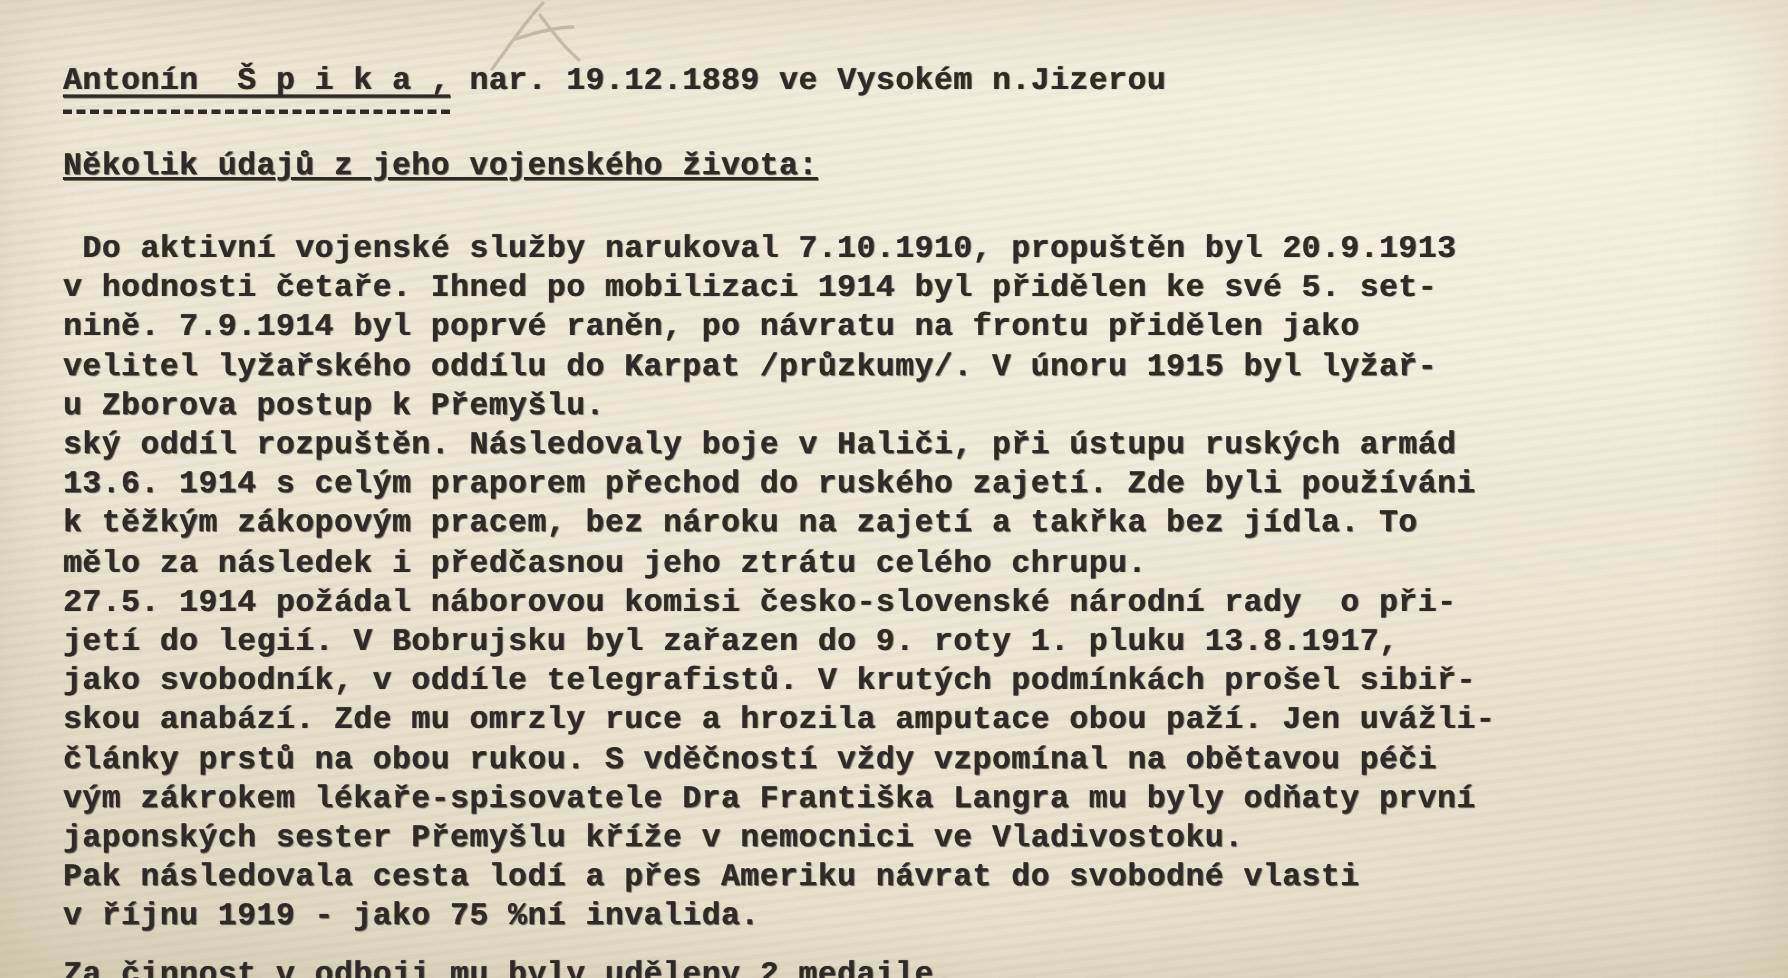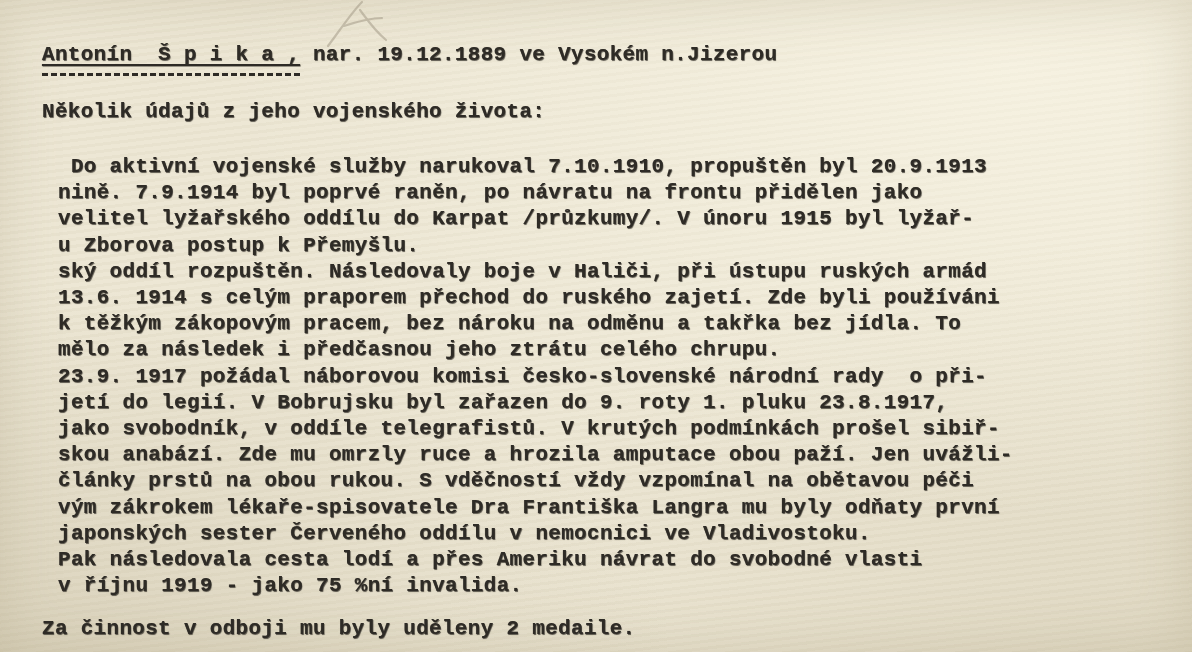--- a/index.html
+++ b/index.html
@@ -27,22 +27,22 @@
   }
   .hdr{white-space:pre;margin:0 0 22px 0;line-height:30px;}
   .hdr .name{
     display:inline-block;
     text-decoration:underline;
     text-decoration-thickness:2px;
     text-underline-offset:4px;
     border-bottom:3px dashed var(--ink,#2e2b26);
     padding-bottom:3px;
   }
-  .subtitle{white-space:pre;margin:0 0 28px 0;line-height:28px;}
-  .para{margin:16px;}
+  .subtitle{white-space:pre;margin:0 0 28px 0;line-height:28px;text-decoration:underline;}
+  .para{margin:0;}
   .line{white-space:pre;line-height:26.2px;}
   .footer-line{white-space:pre;margin-top:11px;line-height:27px;}
   .pencil{position:absolute;left:300px;top:0;pointer-events:none;opacity:0.55;}
 </style>
 </head>
 <body>
 
 <div class="paper">
 
   <svg class="pencil" width="140" height="60" viewBox="0 0 140 60">
@@ -50,34 +50,35 @@
   </svg>
 
   <div class="page">
 
     <p class="hdr"><span class="name">Antonín  Š p i k a ,</span><span> nar. 19.12.1889 ve Vysokém n.Jizerou</span></p>
 
     <p class="subtitle">Několik údajů z jeho vojenského života:</p>
 
     <div class="para">
       <div class="line"> Do aktivní vojenské služby narukoval 7.10.1910, propuštěn byl 20.9.1913</div>
+      <div class="line">v hodnosti četaře. Ihned po mobilizaci 1914 byl přidělen ke své 5. set-</div>
       <div class="line">nině. 7.9.1914 byl poprvé raněn, po návratu na frontu přidělen jako</div>
       <div class="line">velitel lyžařského oddílu do Karpat /průzkumy/. V únoru 1915 byl lyžař-</div>
       <div class="line">u Zborova postup k Přemyšlu.</div>
       <div class="line">ský oddíl rozpuštěn. Následovaly boje v Haliči, při ústupu ruských armád</div>
       <div class="line">13.6. 1914 s celým praporem přechod do ruského zajetí. Zde byli používáni</div>
-      <div class="line">k těžkým zákopovým pracem, bez nároku na odměnu a takřka bez jídla. To</div>
+      <div class="line">k těžkým zákopovým pracem, bez nároku na zajetí a takřka bez jídla. To</div>
       <div class="line">mělo za následek i předčasnou jeho ztrátu celého chrupu.</div>
-      <div class="line">23.9. 1917 požádal náborovou komisi česko-slovenské národní rady  o při-</div>
-      <div class="line">jetí do legií. V Bobrujsku byl zařazen do 9. roty 1. pluku 23.8.1917,</div>
+      <div class="line">27.5. 1914 požádal náborovou komisi česko-slovenské národní rady  o při-</div>
+      <div class="line">jetí do legií. V Bobrujsku byl zařazen do 9. roty 1. pluku 13.8.1917,</div>
       <div class="line">jako svobodník, v oddíle telegrafistů. V krutých podmínkách prošel sibiř-</div>
       <div class="line">skou anabází. Zde mu omrzly ruce a hrozila amputace obou paží. Jen uvážli-</div>
       <div class="line">články prstů na obou rukou. S vděčností vždy vzpomínal na obětavou péči</div>
       <div class="line">vým zákrokem lékaře-spisovatele Dra Františka Langra mu byly odňaty první</div>
-      <div class="line">japonských sester Červeného oddílu v nemocnici ve Vladivostoku.</div>
+      <div class="line">japonských sester Přemyšlu kříže v nemocnici ve Vladivostoku.</div>
       <div class="line">Pak následovala cesta lodí a přes Ameriku návrat do svobodné vlasti</div>
       <div class="line">v říjnu 1919 - jako 75 %ní invalida.</div>
     </div>
 
     <div class="footer-line">Za činnost v odboji mu byly uděleny 2 medaile.</div>
 
   </div>
 </div>
 
 </body></html>

